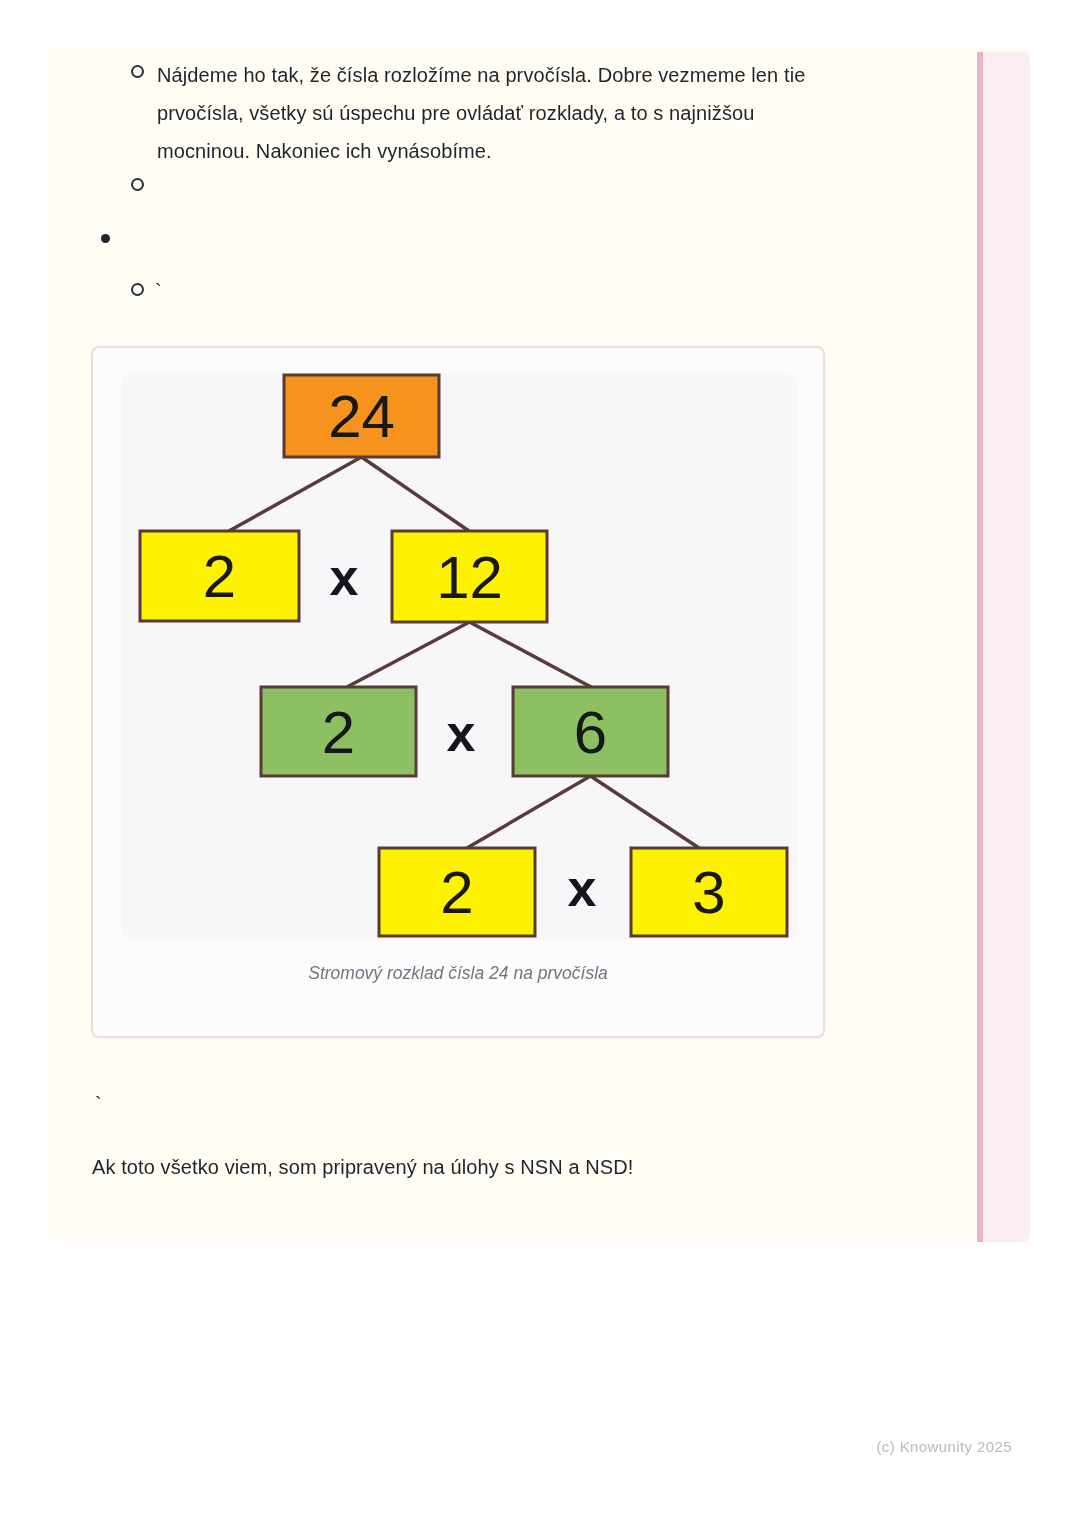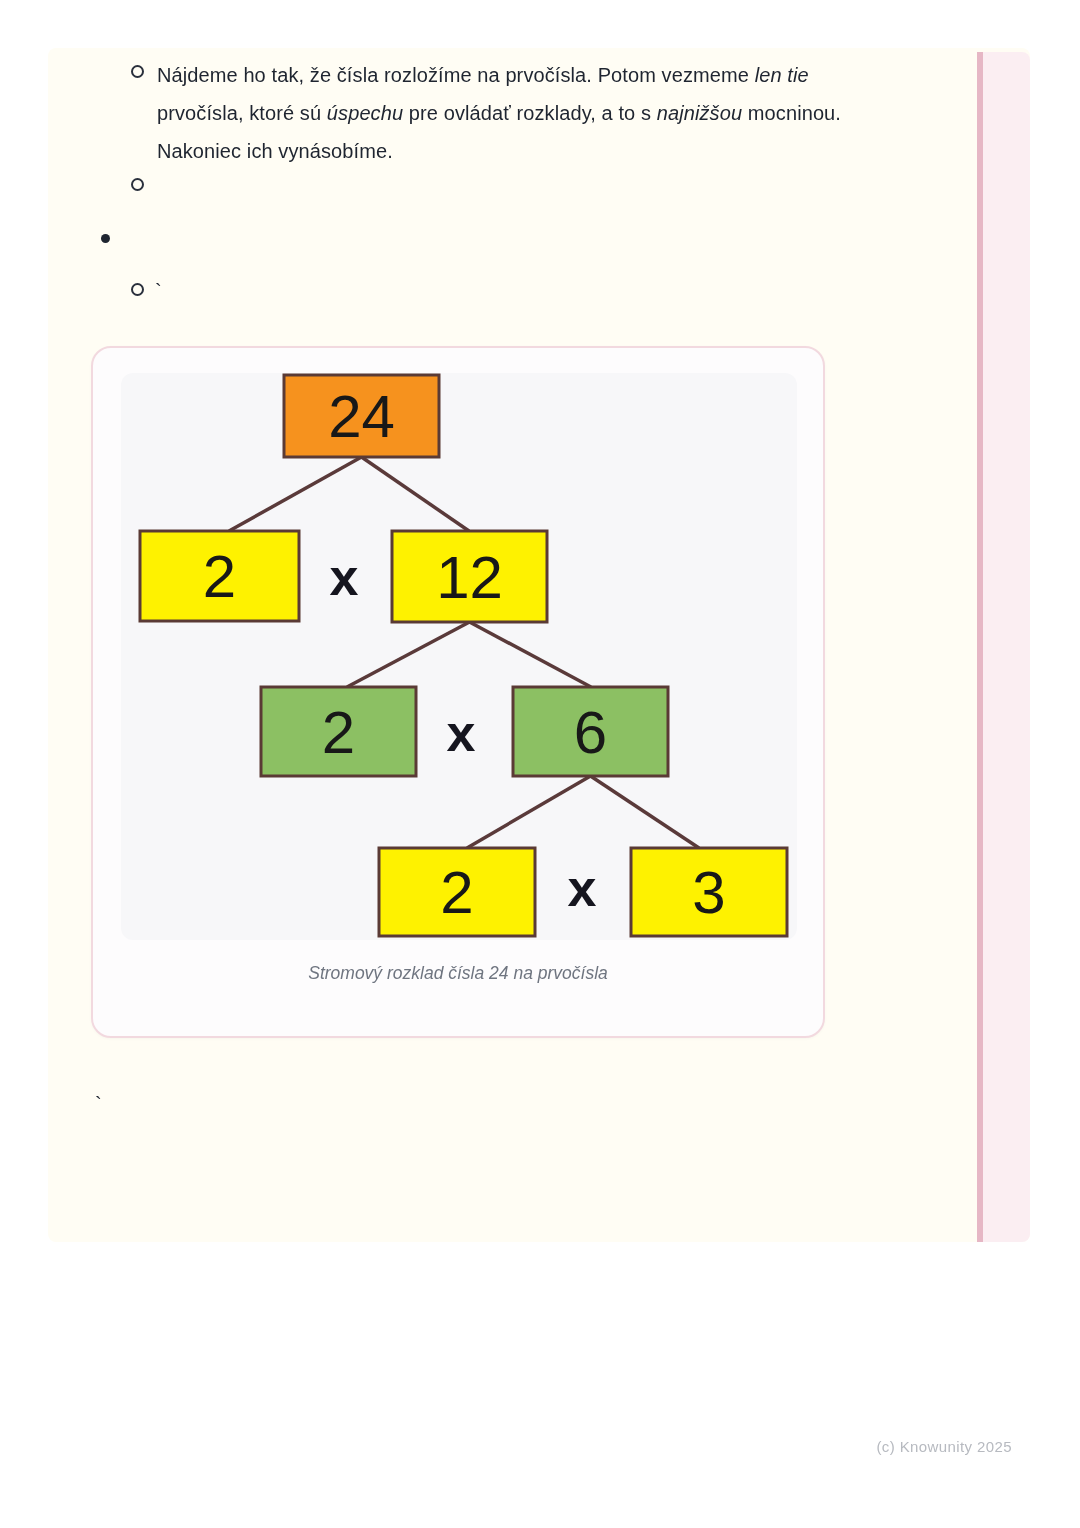--- a/index.html
+++ b/index.html
@@ -45,32 +45,32 @@
     border-radius: 50%;
     background: transparent;
   }
   .marker-disc {
     position: absolute;
     width: 9px;
     height: 9px;
     border-radius: 50%;
     background: #1f2530;
   }
-  .em { font-style: italic; }
+  .em { }
   .b  { font-weight: 700; }
 
   .figure-card {
     position: absolute;
     left: 43px;
     top: 298px;
     width: 734px;
     height: 692px;
     background: #fdfcfd;
     border: 2px solid #f2d9df;
-    border-radius: 20px;
+    border-radius: 8px;
     box-shadow: 0 1px 3px rgba(0,0,0,0.03);
     box-sizing: border-box;
   }
   .figure-image {
     position: absolute;
     left: 28px;
     top: 25px;
     width: 676px;
     height: 567px;
     background: #f7f7f9;
@@ -114,21 +114,21 @@
 </style>
 </head>
 <body>
 
 <div class="page">
 
   <div class="edge-stripe"></div>
 
   <span class="marker-circle" style="left:83px; top:17px;"></span>
   <div class="txt" style="left:109px; top:8px; width:692px;">
-    <span>Nájdeme ho tak, že čísla rozložíme na prvočísla. Potom vezmeme </span><span class="em">len tie</span><span> prvočísla, ktoré sú </span><span class="em">úspechu</span><span> pre ovládať rozklady, a to s </span><span class="em">najnižšou</span><span> mocninou. Nakoniec ich vynásobíme.</span>
+    <span>Nájdeme ho tak, že čísla rozložíme na prvočísla. Dobre vezmeme </span><span class="em">len tie</span><span> prvočísla, všetky sú </span><span class="em">úspechu</span><span> pre ovládať rozklady, a to s </span><span class="em">najnižšou</span><span> mocninou. Nakoniec ich vynásobíme.</span>
   </div>
 
   <span class="marker-circle" style="left:83px; top:130px;"></span>
 
   <span class="marker-disc" style="left:53px; top:186px;"></span>
 
   <span class="marker-circle" style="left:83px; top:235px;"></span>
   <div class="txt" style="left:107px; top:224px;">
     <span>`</span>
   </div>
@@ -164,16 +164,17 @@
         <text class="tree-op" x="461" y="533">x</text>
         <rect class="tree-box" x="510" y="475" width="156" height="88" fill="#fef200"></rect>
         <text class="tree-node-label" x="588" y="540">3</text>
       </svg>
     </div>
     <div class="figure-caption">Stromový rozklad čísla 24 na prvočísla</div>
   </div>
 
   <div class="txt" style="left:47px; top:1037px;">`</div>
 
+  <div class="txt" style="left:44px; top:1100px; width:800px;">Ak toto všetko viem, som pripravený na úlohy s NSN a NSD!</div>
 
 </div>
 
 <div class="footer">(c) Knowunity 2025</div>
 
 </body></html>

